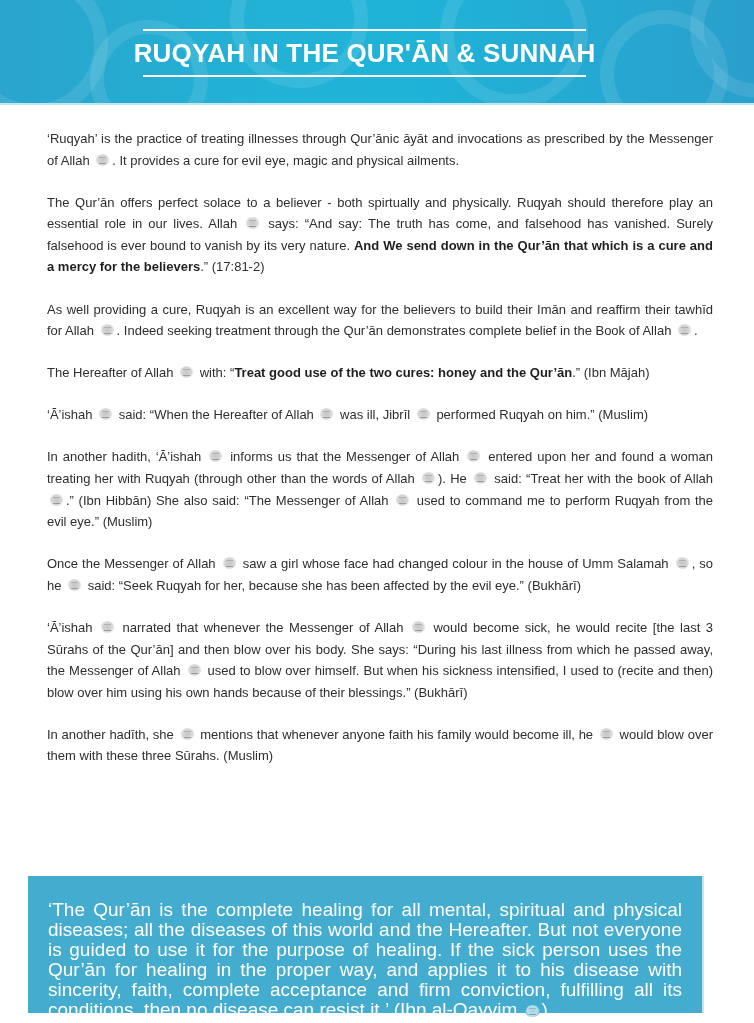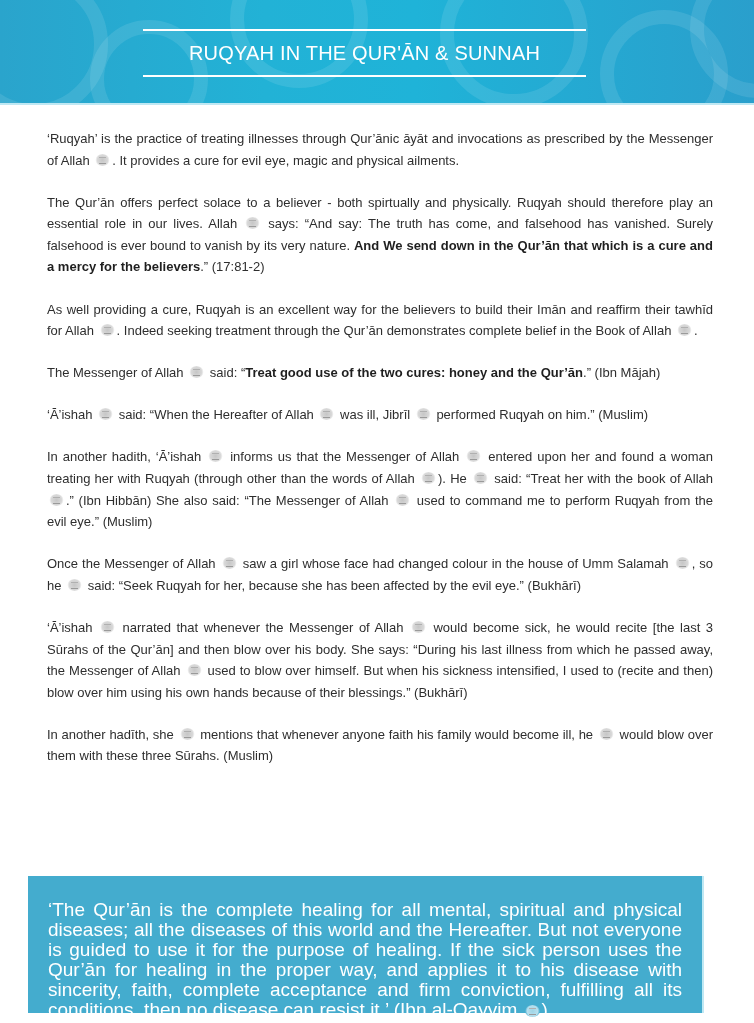--- a/index.html
+++ b/index.html
@@ -5,21 +5,21 @@
   html, body { margin: 0; padding: 0; background: #ffffff; }
   body { width: 754px; height: 1023px; position: relative; overflow: hidden;
          font-family: "Liberation Sans", sans-serif; color: #2b2b2b; }
   .header { position: absolute; left: 0; top: 0; width: 754px; height: 103px;
             background: linear-gradient(90deg, #2aa4cc 0%, #22b2d6 35%, #1fb3d8 55%, #2a9fcc 100%);
             overflow: hidden; border-bottom: 2px solid #bfe8f3; }
   .header .pattern { position: absolute; border-radius: 50%; border: 14px solid rgba(255,255,255,0.10); }
   .title-wrap { position: absolute; left: 143px; top: 29px; width: 443px; height: 44px;
                 border-top: 2px solid #ffffff; border-bottom: 2px solid #ffffff;
                 display: flex; align-items: center; justify-content: center; }
-  .title { color: #ffffff; font-weight: normal; font-size: 20px; letter-spacing: 0.2px; white-space: nowrap; }
+  .title { color: #ffffff; font-weight: bold; font-size: 26px; letter-spacing: 0.2px; white-space: nowrap; }
   .content { position: absolute; left: 47px; top: 128px; width: 666px; }
   .para { font-size: 13px; line-height: 21.6px; margin: 0 0 20.5px 0; text-align: justify; color: #2e2e2e; }
   .para b { color: #1f1f1f; }
   .hon { display: inline-block; width: 15px; height: 12px; margin: 0 2px; vertical-align: -1px;
          border-radius: 50%; background: radial-gradient(circle, #c6c6c6 0%, #d9d9d9 55%, #ffffff 75%);
          position: relative; }
   .hon::after { content: ""; position: absolute; left: 4px; top: 3px; width: 7px; height: 5px;
                 border-bottom: 1px solid #9a9a9a; border-top: 1px solid #b0b0b0; }
   .quote-box { position: absolute; left: 28px; top: 876px; width: 676px; height: 137px;
                background: #44acce; border-right: 2px solid #bfe8f3; box-sizing: border-box; padding: 24px 20px 0 20px; }
@@ -38,21 +38,21 @@
   <div class="pattern" style="left:690px;top:-40px;width:110px;height:110px;"></div>
   <div class="title-wrap">
     <span class="title">RUQYAH IN THE QUR'ĀN &amp; SUNNAH</span>
   </div>
 </div>
 
 <div class="content" id="content">
     <p class="para"><span>‘Ruqyah’ is the practice of treating illnesses through Qur’ānic āyāt and invocations as prescribed by the Messenger of Allah </span><span class="hon"></span><span>. It provides a cure for evil eye, magic and physical ailments.</span></p>
     <p class="para"><span>The Qur’ān offers perfect solace to a believer - both spirtually and physically. Ruqyah should therefore play an essential role in our lives. Allah </span><span class="hon"></span><span> says: “And say: The truth has come, and falsehood has vanished. Surely falsehood is ever bound to vanish by its very nature. </span><b>And We send down in the Qur’ān that which is a cure and a mercy for the believers</b><span>.” (17:81-2)</span></p>
     <p class="para"><span>As well providing a cure, Ruqyah is an excellent way for the believers to build their Imān and reaffirm their tawhīd for Allah </span><span class="hon"></span><span>. Indeed seeking treatment through the Qur’ān demonstrates complete belief in the Book of Allah </span><span class="hon"></span><span>.</span></p>
-    <p class="para"><span>The Messenger of Allah </span><span class="hon"></span><span> said: “</span><b>Treat good use of the two cures: honey and the Qur’ān</b><span>.” (Ibn Mājah)</span></p>
+    <p class="para"><span>The Hereafter of Allah </span><span class="hon"></span><span> with: “</span><b>Treat good use of the two cures: honey and the Qur’ān</b><span>.” (Ibn Mājah)</span></p>
     <p class="para"><span>‘Ā’ishah </span><span class="hon"></span><span> said: “When the Hereafter of Allah </span><span class="hon"></span><span> was ill, Jibrīl </span><span class="hon"></span><span> performed Ruqyah on him.” (Muslim)</span></p>
     <p class="para"><span>In another hadith, ‘Ā’ishah </span><span class="hon"></span><span> informs us that the Messenger of Allah </span><span class="hon"></span><span> entered upon her and found a woman treating her with Ruqyah (through other than the words of Allah </span><span class="hon"></span><span>). He </span><span class="hon"></span><span> said: “Treat her with the book of Allah </span><span class="hon"></span><span>.” (Ibn Hibbān) She also said: “The Messenger of Allah </span><span class="hon"></span><span> used to command me to perform Ruqyah from the evil eye.” (Muslim)</span></p>
     <p class="para"><span>Once the Messenger of Allah </span><span class="hon"></span><span> saw a girl whose face had changed colour in the house of Umm Salamah </span><span class="hon"></span><span>, so he </span><span class="hon"></span><span> said: “Seek Ruqyah for her, because she has been affected by the evil eye.” (Bukhārī)</span></p>
     <p class="para"><span>‘Ā’ishah </span><span class="hon"></span><span> narrated that whenever the Messenger of Allah </span><span class="hon"></span><span> would become sick, he would recite [the last 3 Sūrahs of the Qur’ān] and then blow over his body. She says: “During his last illness from which he passed away, the Messenger of Allah </span><span class="hon"></span><span> used to blow over himself. But when his sickness intensified, I used to (recite and then) blow over him using his own hands because of their blessings.” (Bukhārī)</span></p>
     <p class="para"><span>In another hadīth, she </span><span class="hon"></span><span> mentions that whenever anyone faith his family would become ill, he </span><span class="hon"></span><span> would blow over them with these three Sūrahs. (Muslim)</span></p>
   </div>
 
 <div class="quote-box">
   <p class="quote" id="quote"><span>‘The Qur’ān is the complete healing for all mental, spiritual and physical diseases; all the diseases of this world and the Hereafter. But not everyone is guided to use it for the purpose of healing. If the sick person uses the Qur’ān for healing in the proper way, and applies it to his disease with sincerity, faith, complete acceptance and firm conviction, fulfilling all its conditions, then no disease can resist it.’ (Ibn al-Qayyim </span><span class="hon"></span><span>)</span></p>
 </div>

